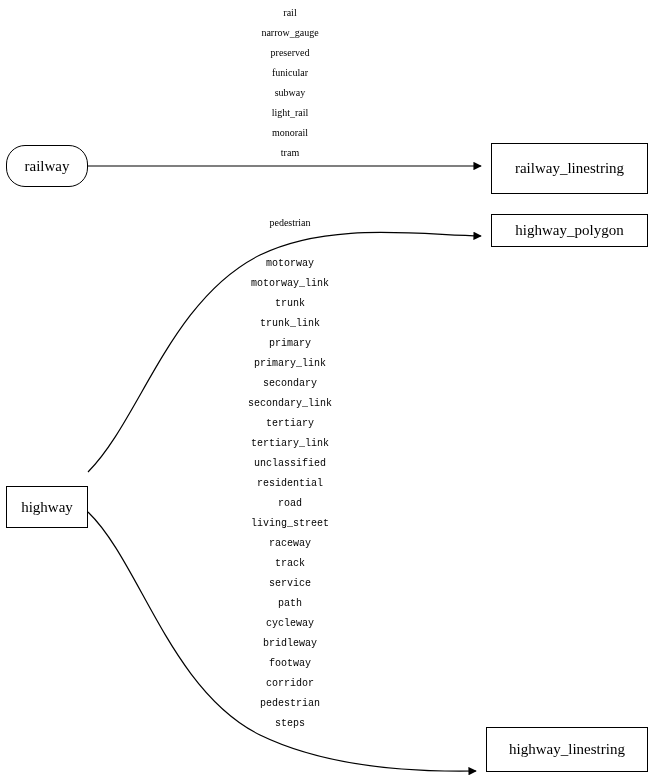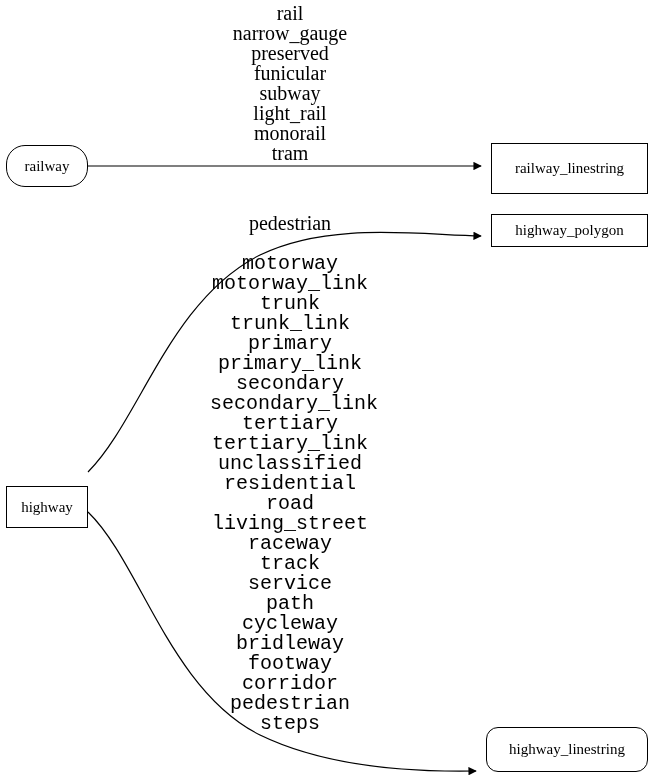--- a/index.html
+++ b/index.html
@@ -24,21 +24,21 @@
     align-items: center;
     justify-content: center;
     font-size: 15px;
     line-height: 1;
     box-sizing: border-box;
     white-space: nowrap;
   }
   .edge-label {
     position: absolute;
     text-align: center;
-    font-size: 20px;
+    font-size: 10px;
     line-height: 20px;
     white-space: pre;
     color: #000000;
   }
   svg.edges {
     position: absolute;
     left: 0;
     top: 0;
     width: 656px;
     height: 783px;
@@ -73,21 +73,21 @@
   </div>
 
   <div class="node" style="left:491px; top:214px; width:157px; height:33px;">
     <span>highway_polygon</span>
   </div>
 
   <div class="node" style="left:6px; top:471px; width:82px; height:42px;margin-top:15px;">
     <span>highway</span>
   </div>
 
-  <div class="node" style="left:486px; top:727px; width:162px; height:45px;border-radius:12px;">
+  <div class="node" style="left:486px; top:727px; width:162px; height:45px;">
     <span>highway_linestring</span>
   </div>
 
   <div class="edge-label" style="left:210px; top:3px; width:160px;">rail
 narrow_gauge
 preserved
 funicular
 subway
 light_rail
 monorail

